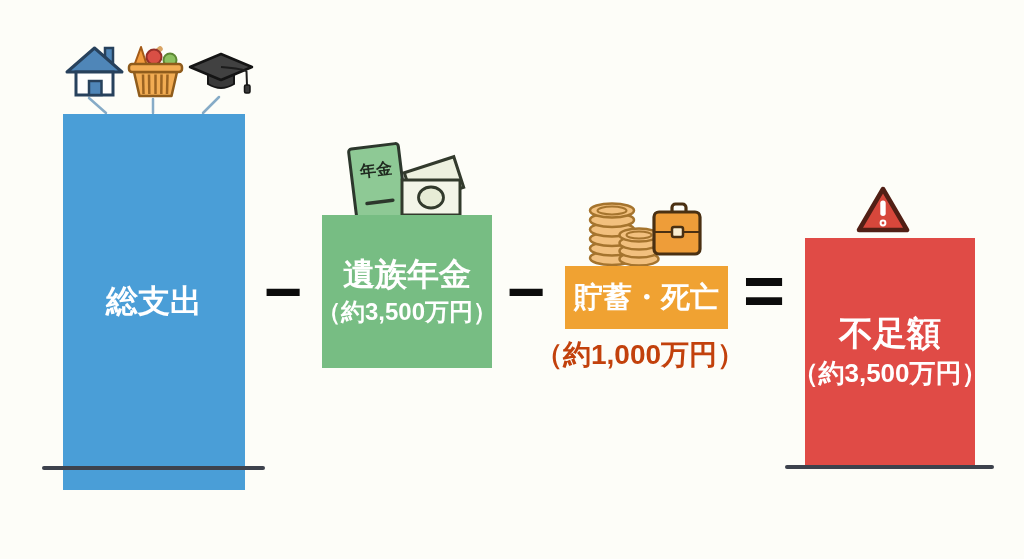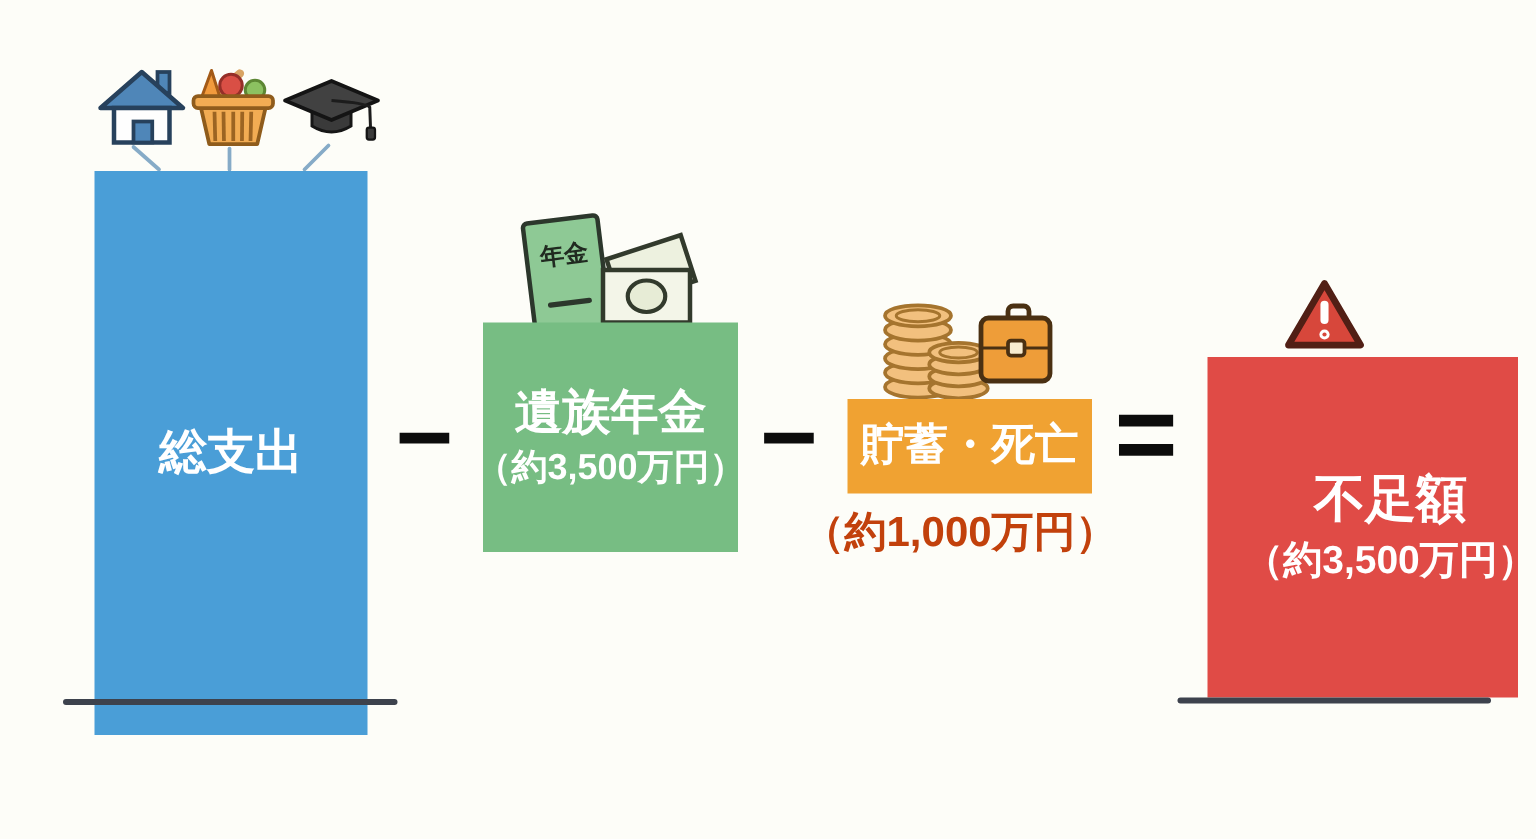--- a/index.html
+++ b/index.html
@@ -156,19 +156,19 @@
     <span>=</span>
   </div>
 
   <svg class="ic ic-warning" width="54" height="51" viewBox="0 0 54 51">
     <path d="M27,4 L51,45 L3,45 Z" fill="#d7473b" stroke="#511f15" stroke-width="4.5" stroke-linejoin="round"></path>
     <rect x="24.3" y="15.5" width="5.4" height="15.5" rx="2.7" fill="#ffffff"></rect>
     <circle cx="27" cy="38" r="3.4" fill="#ffffff"></circle>
     <circle cx="27" cy="38" r="1.4" fill="#d7473b"></circle>
   </svg>
 
-  <div class="block bar-red" style="background: rgb(224, 75, 70); padding-left: 37px;">
+  <div class="block bar-red" style="background: rgb(224, 75, 70);">
     <div class="lbl-xl">不足額</div>
     <div class="val val-red">（約3,500万円）</div>
   </div>
   <div class="baseline bl-right" style="background: rgb(61, 66, 77);"></div>
 
 </div>
 
 </body></html>

